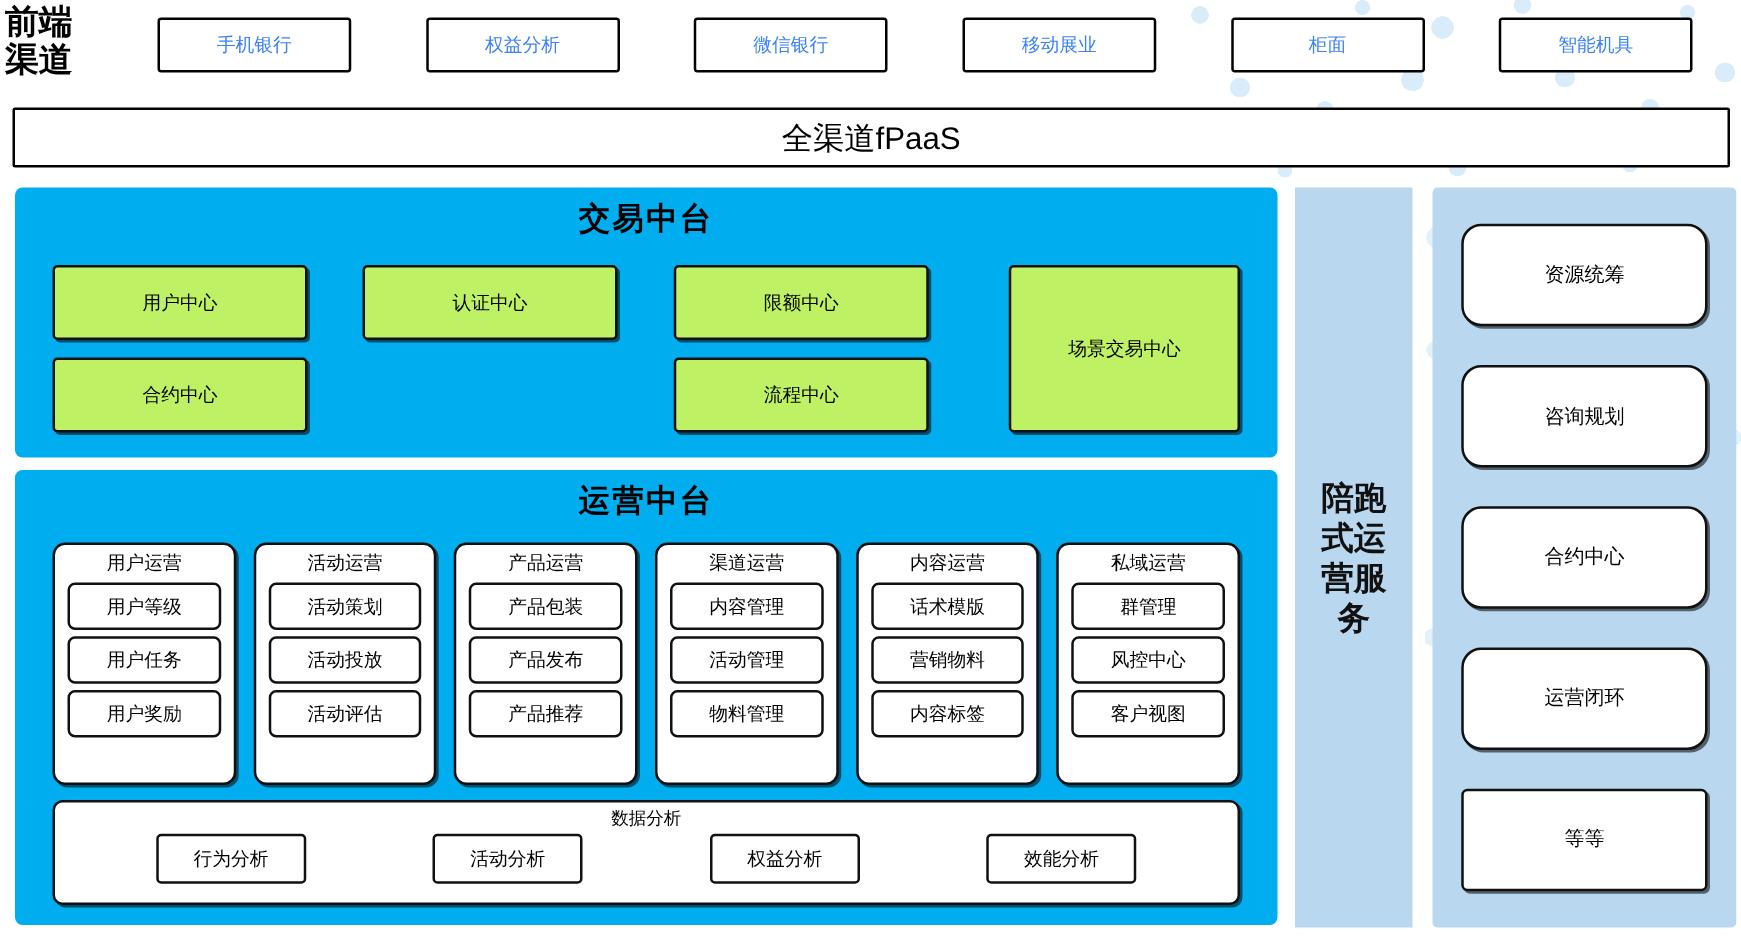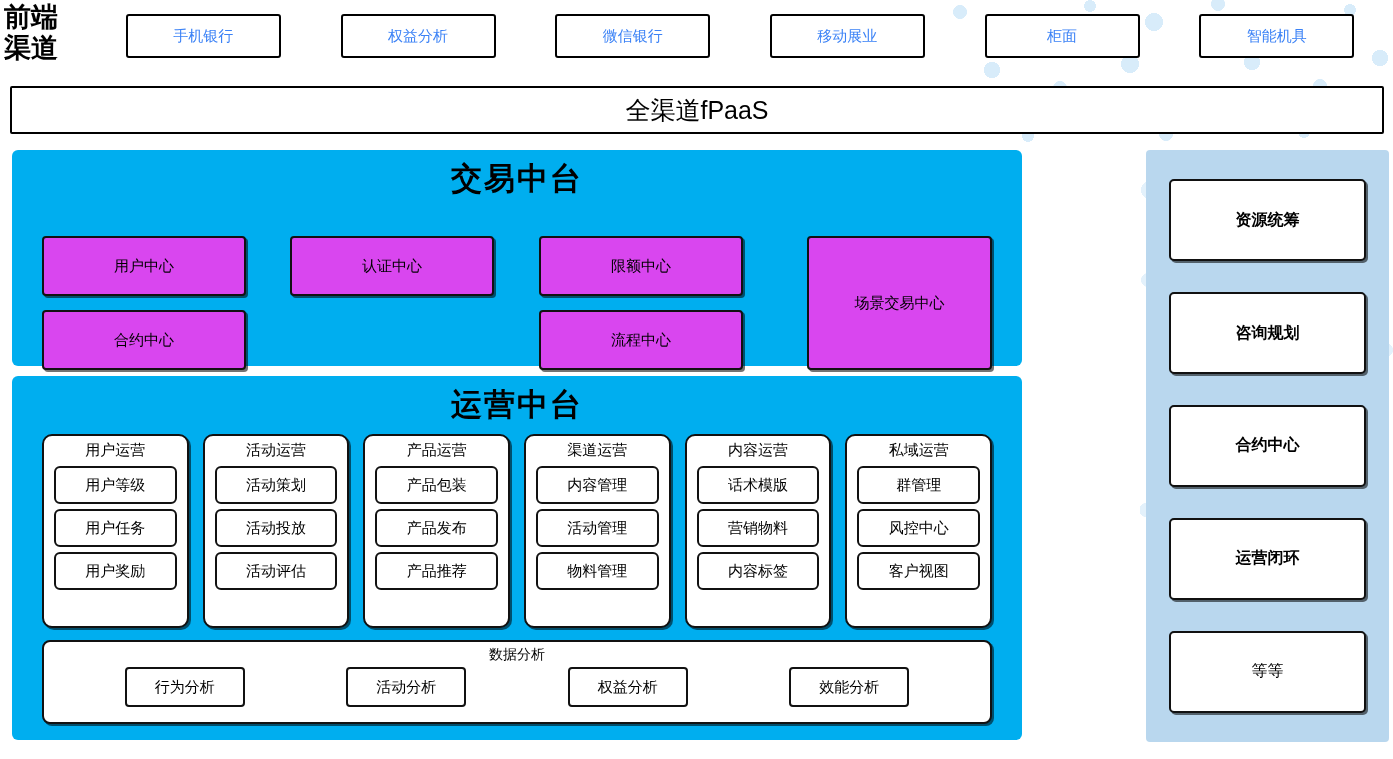--- a/index.html
+++ b/index.html
@@ -80,31 +80,31 @@
   .trade-panel{
     position:absolute;left:12px;top:150px;width:1010px;height:216px;
     background:#00AEEF;border-radius:6px;z-index:2;
   }
   .ops-panel{
     position:absolute;left:12px;top:376px;width:1010px;height:364px;
     background:#00AEEF;border-radius:6px;z-index:2;
   }
   .panel-title{
     text-align:center;font-family:"Liberation Serif","DejaVu Serif",serif;
-    font-weight:bold;font-size:31px;color:#000;padding-top:8px;letter-spacing:2px;
+    font-weight:bold;font-size:25px;color:#000;padding-top:8px;letter-spacing:2px;
   }
 
   .trade-grid{
     position:absolute;left:30px;top:62px;width:950px;height:140px;
   }
   .tbox{
-    position:absolute;background:#d946ef;border:2px solid #111;border-radius:4px;
+    position:absolute;background:#bef264;border:2px solid #111;border-radius:4px;
     box-shadow:2px 2px 0 rgba(0,0,0,.55);
     display:flex;align-items:center;justify-content:center;
-    font-size:15px;color:#000;box-sizing:border-box;margin-top:24px;
+    font-size:15px;color:#000;box-sizing:border-box;
   }
   .tbox.r1{top:0;height:60px;}
   .tbox.r2{top:74px;height:60px;}
   .tbox.c1{left:0;width:204px;}
   .tbox.c2{left:248px;width:204px;}
   .tbox.c3{left:497px;width:204px;}
   .tbox.tall{left:765px;top:0;width:185px;height:134px;}
 
   
   .ops-cards{position:absolute;left:30px;top:58px;width:950px;height:194px;display:flex;gap:14px;}
@@ -153,21 +153,21 @@
     background:#b9d7ee;z-index:2;border-radius:4px;
     display:flex;flex-direction:column;justify-content:space-around;align-items:center;
     padding:14px 0;box-sizing:border-box;
   }
   .svc{
     width:197px;height:82px;background:#fff;border:2px solid #111;border-radius:5px;
     box-shadow:2px 2px 0 rgba(0,0,0,.55);
     display:flex;align-items:center;justify-content:center;
     font-size:16px;color:#000;box-sizing:border-box;
   }
-  .svc.bold{font-weight:bold;}
+  .svc.bold{font-weight:normal;border-radius:16px;}
 </style>
 </head>
 <body>
 
 <div id="root">
 
   <div class="dots"></div>
   <div class="dots2"></div>
 
   <div class="channel-label">
@@ -256,20 +256,23 @@
       <div class="analysis-title">数据分析</div>
       <div class="analysis-row">
         <div class="abox">行为分析</div>
         <div class="abox">活动分析</div>
         <div class="abox">权益分析</div>
         <div class="abox">效能分析</div>
       </div>
     </div>
   </div>
 
+  <div class="accompany">
+    <div class="accompany-text">陪跑式运营服务</div>
+  </div>
 
   <div class="services">
     <div class="svc bold">资源统筹</div>
     <div class="svc bold">咨询规划</div>
     <div class="svc bold">合约中心</div>
     <div class="svc bold">运营闭环</div>
     <div class="svc">等等</div>
   </div>
 
 </div>

